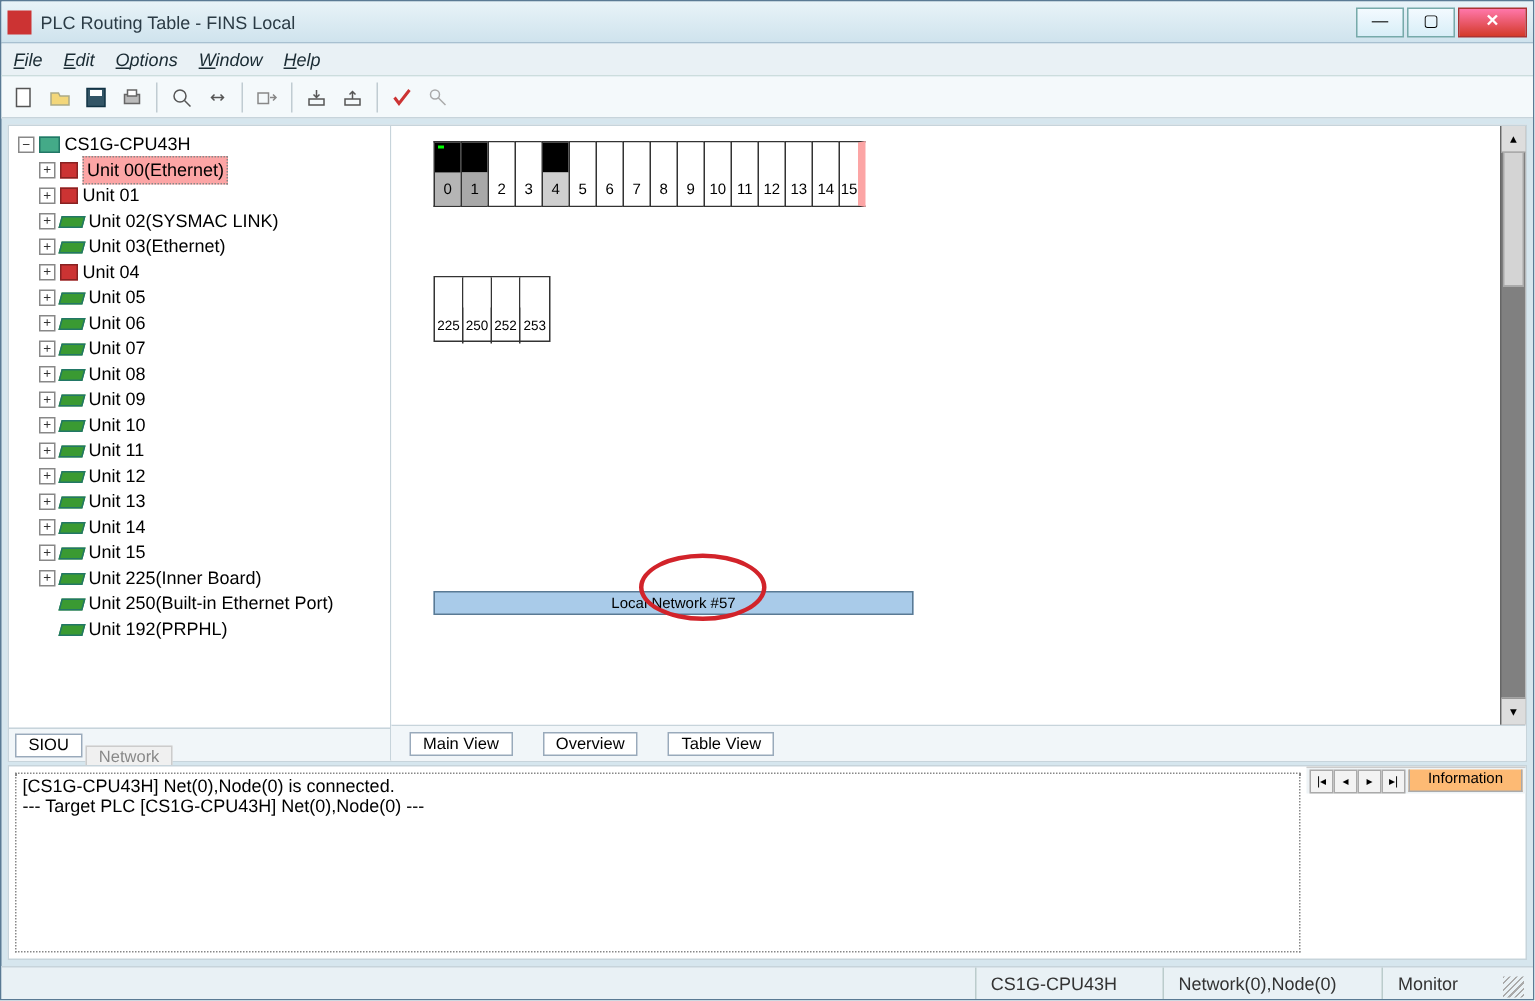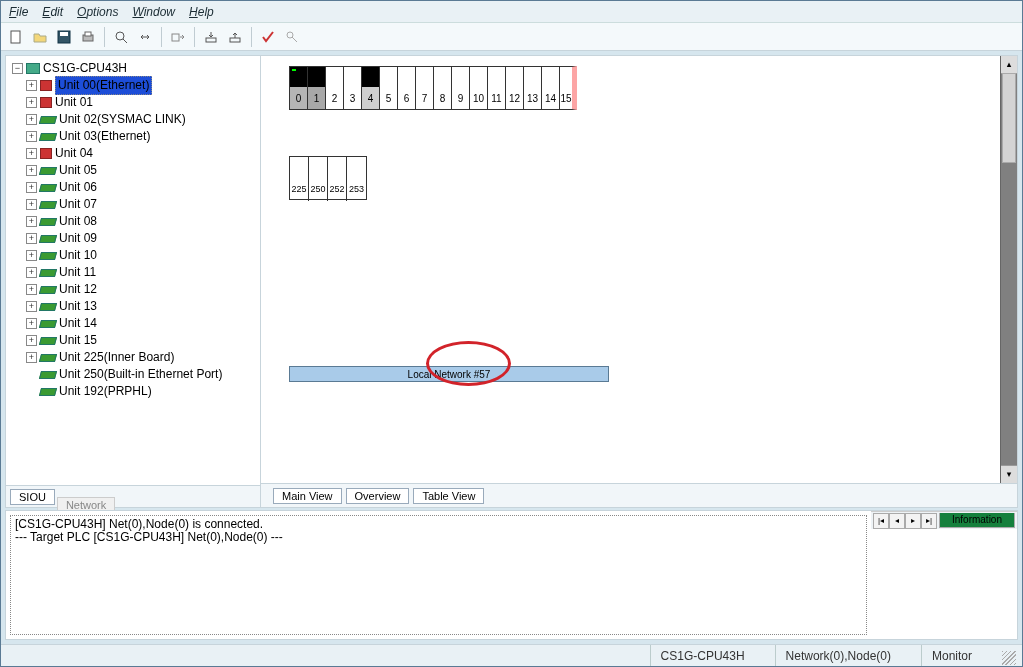--- a/index.html
+++ b/index.html
@@ -21,21 +21,21 @@
 .panes { display: flex; flex: 1; border: 1px solid #c7d4db; background: #fff; min-height: 0; }
 .left-pane { width: 255px; display: flex; flex-direction: column; border-right: 1px solid #c7d4db; background: #fff; }
 .tree { flex: 1; padding: 4px 2px; overflow: auto; font-size: 11px; line-height: 17px; }
 .tree-row { display: flex; align-items: center; gap: 3px; white-space: nowrap; padding-left: 4px; height: 17px; }
 .tree-row.child { padding-left: 18px; }
 .twisty { width: 11px; height: 11px; border: 1px solid #888; display: inline-flex; align-items: center; justify-content: center; font-size: 9px; color: #333; background: #fff; line-height: 1; }
 .twisty.empty { border: none; }
 .plc-ic { width: 14px; height: 11px; background: #4a8; display: inline-block; border: 1px solid #276; }
 .unit-red { width: 12px; height: 11px; background: #c33; display: inline-block; border: 1px solid #822; }
 .unit-grn { width: 16px; height: 8px; background: #3a9a32; display: inline-block; border: 1px solid #276; transform: skewX(-15deg); }
-.tree-row.sel .lbl { background: #1d4ed8; border: 1px dotted #888; padding: 0 2px; }
+.tree-row.sel .lbl { background: #fca5a5; border: 1px dotted #888; padding: 0 2px; }
 .left-tabs { height: 22px; border-top: 1px solid #c7d4db; display: flex; align-items: center; padding: 0 4px; gap: 2px; background: #f1f6f9; }
 .tab-btn { padding: 1px 8px; border: 1px solid #9ab; background: #fff; font-size: 11px; }
 .tab-btn.off { color: #888; border-color: #ccc; background: #f0f0f0; margin-top: 16px; }
 .right-pane { flex: 1; display: flex; flex-direction: column; background: #fff; min-width: 0; }
 .canvas-wrap { flex: 1; display: flex; position: relative; }
 .canvas { flex: 1; background: #fff; position: relative; }
 .scroll-col { width: 17px; background: #808080; border-left: 1px solid #666; position: relative; }
 .scroll-col::before { content: '▴'; position: absolute; top: 0; left: 0; right: 0; height: 17px; background: #ddd; text-align: center; font-size: 9px; line-height: 17px; border-bottom: 1px solid #999; }
 .scroll-col::after { content: '▾'; position: absolute; bottom: 0; left: 0; right: 0; height: 17px; background: #ddd; text-align: center; font-size: 9px; line-height: 17px; border-top: 1px solid #999; }
 .scroll-thumb { position: absolute; top: 17px; left: 1px; right: 1px; height: 90px; background: #d4d4d4; border: 1px solid #aaa; }
@@ -50,39 +50,48 @@
 .ucell .bot.g1 { background: #b5b5b5; }
 .ucell .bot.g2 { background: #cfcfcf; }
 .ucell .bot.g3 { background: #a8a8a8; }
 .bottom-block { position: absolute; top: 100px; left: 28px; display: flex; height: 44px; border: 1px solid #333; }
 .bcell { width: 19px; height: 44px; border-right: 1px solid #333; display: flex; flex-direction: column; }
 .bcell:last-child { border-right: none; }
 .bcell .top { height: 20px; background: #fff; }
 .bcell .bot { flex: 1; display: flex; align-items: center; justify-content: center; font-size: 9px; }
 .net-bar { position: absolute; top: 310px; left: 28px; width: 320px; height: 16px; background: #a9cbe9; border: 1px solid #5a7a94; display: flex; align-items: center; justify-content: center; font-size: 10px; }
 .anno { position: absolute; top: 285px; left: 165px; width: 85px; height: 45px; border: 3px solid #d2232a; border-radius: 50%; pointer-events: none; }
-.right-tabs { height: 24px; border-top: 1px solid #c7d4db; display: flex; align-items: center; padding: 0 12px; gap: 4px; background: #f1f6f9; }
+.right-tabs { height: 24px; border-top: 1px solid #c7d4db; display: flex; align-items: center; padding: 0 12px; gap: 20px; background: #f1f6f9; }
 .log-pane { height: 130px; border: 1px solid #c7d4db; background: #fff; display: flex; flex-direction: row; }
 .log-body { flex: 1; margin: 4px; border: 1px dotted #888; padding: 2px 4px; font-size: 11px; line-height: 13px; overflow: auto; }
 .log-tabs { height: 18px; display: flex; align-items: center; padding-left: 2px; gap: 0; background: #eef3f6; border-top: 1px solid #ccc; }
 .nav-btns { display: flex; }
 .nav-btns span { width: 16px; height: 16px; border: 1px solid #aaa; background: #f3f3f3; display: inline-flex; align-items: center; justify-content: center; font-size: 8px; }
-.info-tab { padding: 0 12px; border: 1px solid #aaa; border-top: none; background: #15803d; font-size: 10px; margin-left: 2px; height: 15px; line-height: 14px; }
+.info-tab { padding: 0 12px; border: 1px solid #aaa; border-top: none; background: #fdba74; font-size: 10px; margin-left: 2px; height: 15px; line-height: 14px; }
 .log-bottom-line { flex:1; border-bottom: 1px solid #aaa; margin-left: 2px; height: 8px; }
 .statusbar { height: 22px; background: #e9f1f5; border-top: 1px solid #c7d4db; display: flex; align-items: center; padding: 0 6px; gap: 20px; font-size: 11px; color: #333; }
 .statusbar .cell { border-left: 1px solid #bcc; padding: 0 10px; height: 100%; display: flex; align-items: center; }
 .statusbar .spacer { flex: 1; }
 .grip { width: 14px; height: 14px; background: repeating-linear-gradient(135deg,#aaa 0 1px,transparent 1px 3px); align-self: flex-end; margin-bottom: 1px; }
 svg { display: block; }
 </style>
 </head>
 <body>
 
 <div class="window">
 
+  <div class="titlebar">
+    <span class="app-icon"></span>
+    <span class="title">PLC Routing Table - FINS Local</span>
+    <div class="win-controls">
+      <button>—</button>
+      <button>▢</button>
+      <button class="close">✕</button>
+    </div>
+  </div>
 
   <div class="menubar">
     <span><u>F</u>ile</span>
     <span><u>E</u>dit</span>
     <span><u>O</u>ptions</span>
     <span><u>W</u>indow</span>
     <span><u>H</u>elp</span>
   </div>
 
   <div class="toolbar">

